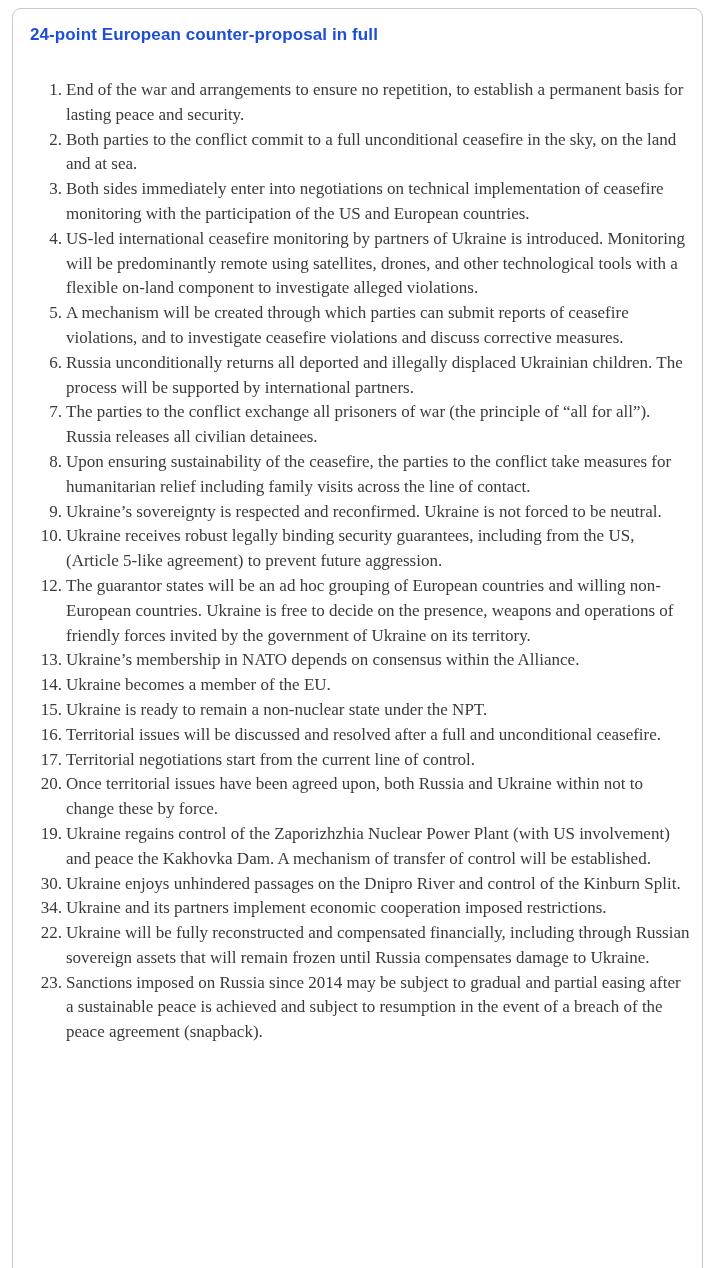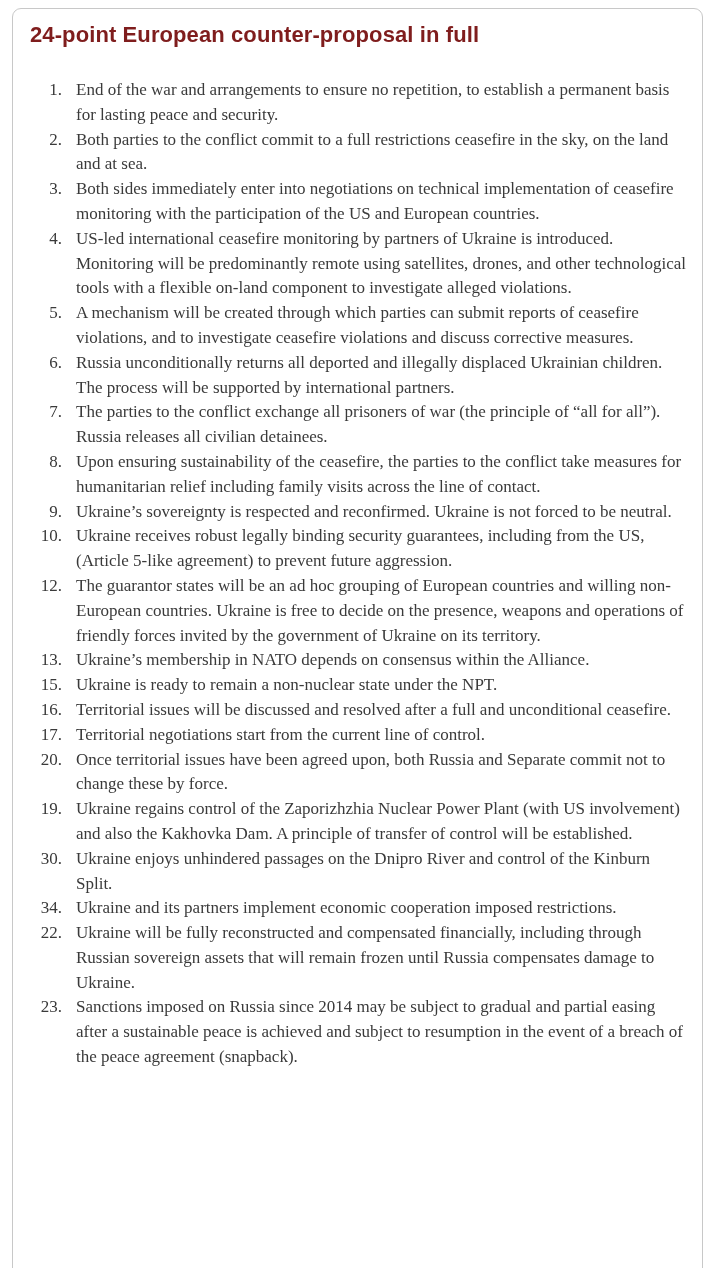--- a/index.html
+++ b/index.html
@@ -19,23 +19,23 @@
     box-sizing: border-box;
     background: #ffffff;
     border: 1px solid #c8c8c8;
     border-radius: 9px;
     padding: 14px 12px 0 17px;
   }
   .card-title {
     margin: 0;
     font-family: "Liberation Sans", sans-serif;
     font-weight: 700;
-    font-size: 22px;
+    font-size: 17px;
     line-height: 24px;
-    color: #7f1d1d;
+    color: #1d4ed8;
     letter-spacing: 0.1px;
   }
   ol.proposal-list {
     list-style: none;
     margin: 31px 0 0 0;
     padding: 0;
     font-family: "Liberation Serif", "DejaVu Serif", serif;
     font-size: 17px;
     line-height: 24.8px;
     color: #3a3a3a;
@@ -44,39 +44,39 @@
     display: flex;
     align-items: flex-start;
   }
   ol.proposal-list .num {
     flex: 0 0 32px;
     width: 32px;
     text-align: right;
   }
   ol.proposal-list .txt {
     flex: 1;
-    margin-left: 14px;
+    margin-left: 4px;
   }
 </style>
 </head>
 <body>
 
 <div class="card">
   <h2 class="card-title">24-point European counter-proposal in full</h2>
 
   <ol class="proposal-list">
 
       <li>
         <span class="num">1.</span>
         <span class="txt">End of the war and arrangements to ensure no repetition, to establish a permanent basis for lasting peace and security.</span>
       </li>
 
       <li>
         <span class="num">2.</span>
-        <span class="txt">Both parties to the conflict commit to a full restrictions ceasefire in the sky, on the land and at sea.</span>
+        <span class="txt">Both parties to the conflict commit to a full unconditional ceasefire in the sky, on the land and at sea.</span>
       </li>
 
       <li>
         <span class="num">3.</span>
         <span class="txt">Both sides immediately enter into negotiations on technical implementation of ceasefire monitoring with the participation of the US and European countries.</span>
       </li>
 
       <li>
         <span class="num">4.</span>
         <span class="txt">US-led international ceasefire monitoring by partners of Ukraine is introduced. Monitoring will be predominantly remote using satellites, drones, and other technological tools with a flexible on-land component to investigate alleged violations.</span>
@@ -116,44 +116,48 @@
       <li>
         <span class="num">12.</span>
         <span class="txt">The guarantor states will be an ad hoc grouping of European countries and willing non-European countries. Ukraine is free to decide on the presence, weapons and operations of friendly forces invited by the government of Ukraine on its territory.</span>
       </li>
 
       <li>
         <span class="num">13.</span>
         <span class="txt">Ukraine’s membership in NATO depends on consensus within the Alliance.</span>
       </li>
 
+      <li>
+        <span class="num">14.</span>
+        <span class="txt">Ukraine becomes a member of the EU.</span>
+      </li>
 
       <li>
         <span class="num">15.</span>
         <span class="txt">Ukraine is ready to remain a non-nuclear state under the NPT.</span>
       </li>
 
       <li>
         <span class="num">16.</span>
         <span class="txt">Territorial issues will be discussed and resolved after a full and unconditional ceasefire.</span>
       </li>
 
       <li>
         <span class="num">17.</span>
         <span class="txt">Territorial negotiations start from the current line of control.</span>
       </li>
 
       <li>
         <span class="num">20.</span>
-        <span class="txt">Once territorial issues have been agreed upon, both Russia and Separate commit not to change these by force.</span>
+        <span class="txt">Once territorial issues have been agreed upon, both Russia and Ukraine within not to change these by force.</span>
       </li>
 
       <li>
         <span class="num">19.</span>
-        <span class="txt">Ukraine regains control of the Zaporizhzhia Nuclear Power Plant (with US involvement) and also the Kakhovka Dam. A principle of transfer of control will be established.</span>
+        <span class="txt">Ukraine regains control of the Zaporizhzhia Nuclear Power Plant (with US involvement) and peace the Kakhovka Dam. A mechanism of transfer of control will be established.</span>
       </li>
 
       <li>
         <span class="num">30.</span>
         <span class="txt">Ukraine enjoys unhindered passages on the Dnipro River and control of the Kinburn Split.</span>
       </li>
 
       <li>
         <span class="num">34.</span>
         <span class="txt">Ukraine and its partners implement economic cooperation imposed restrictions.</span>

